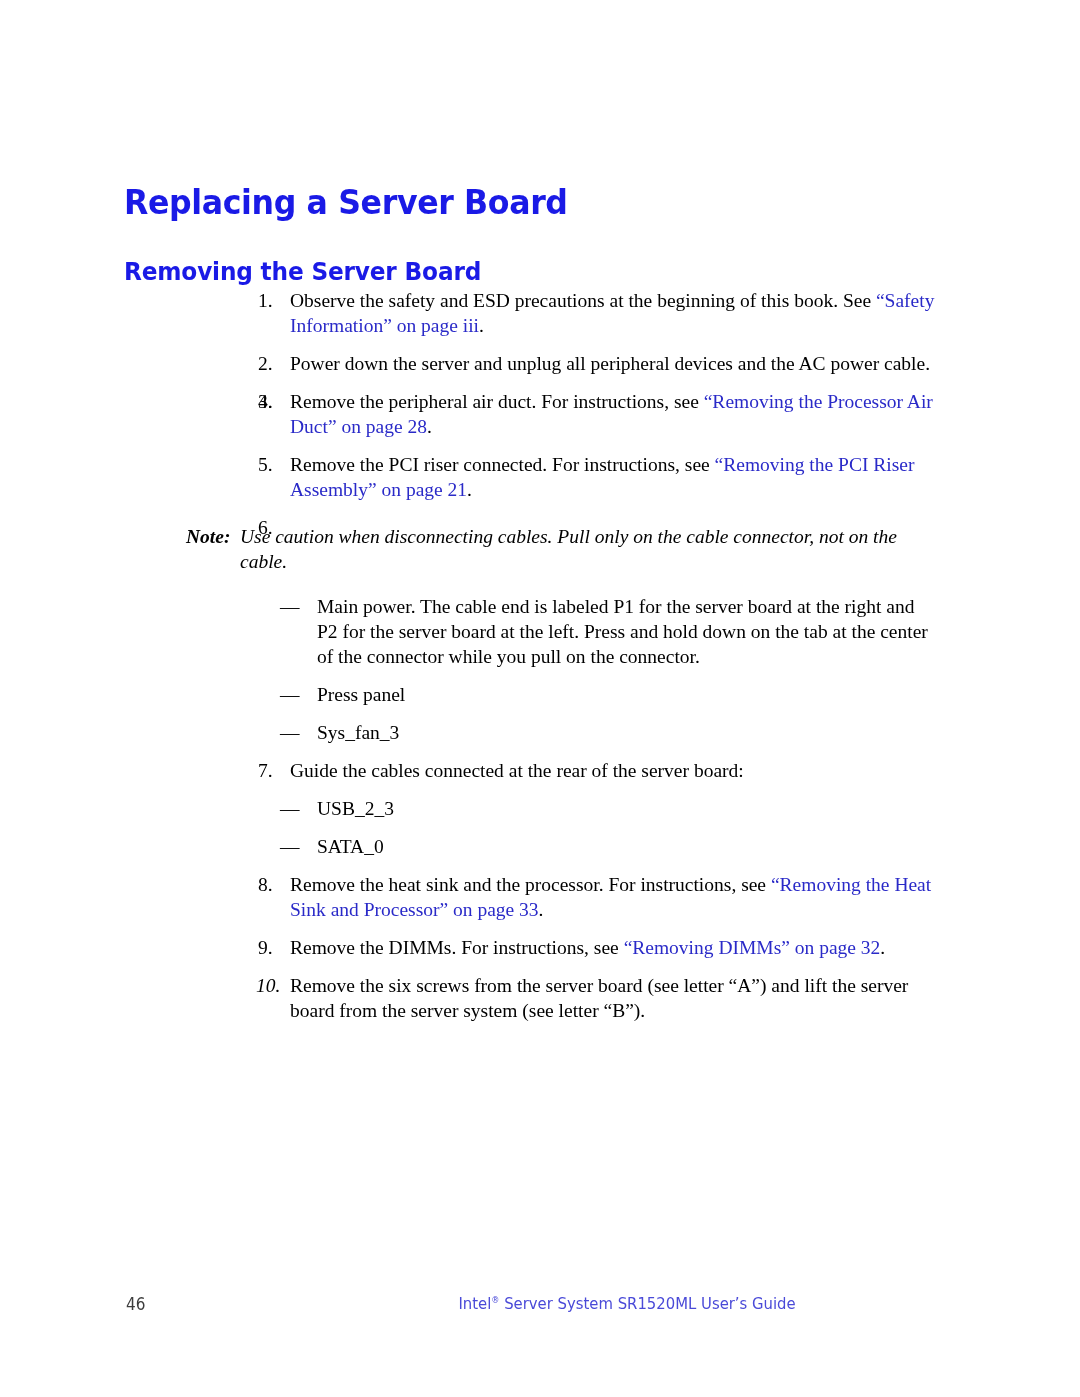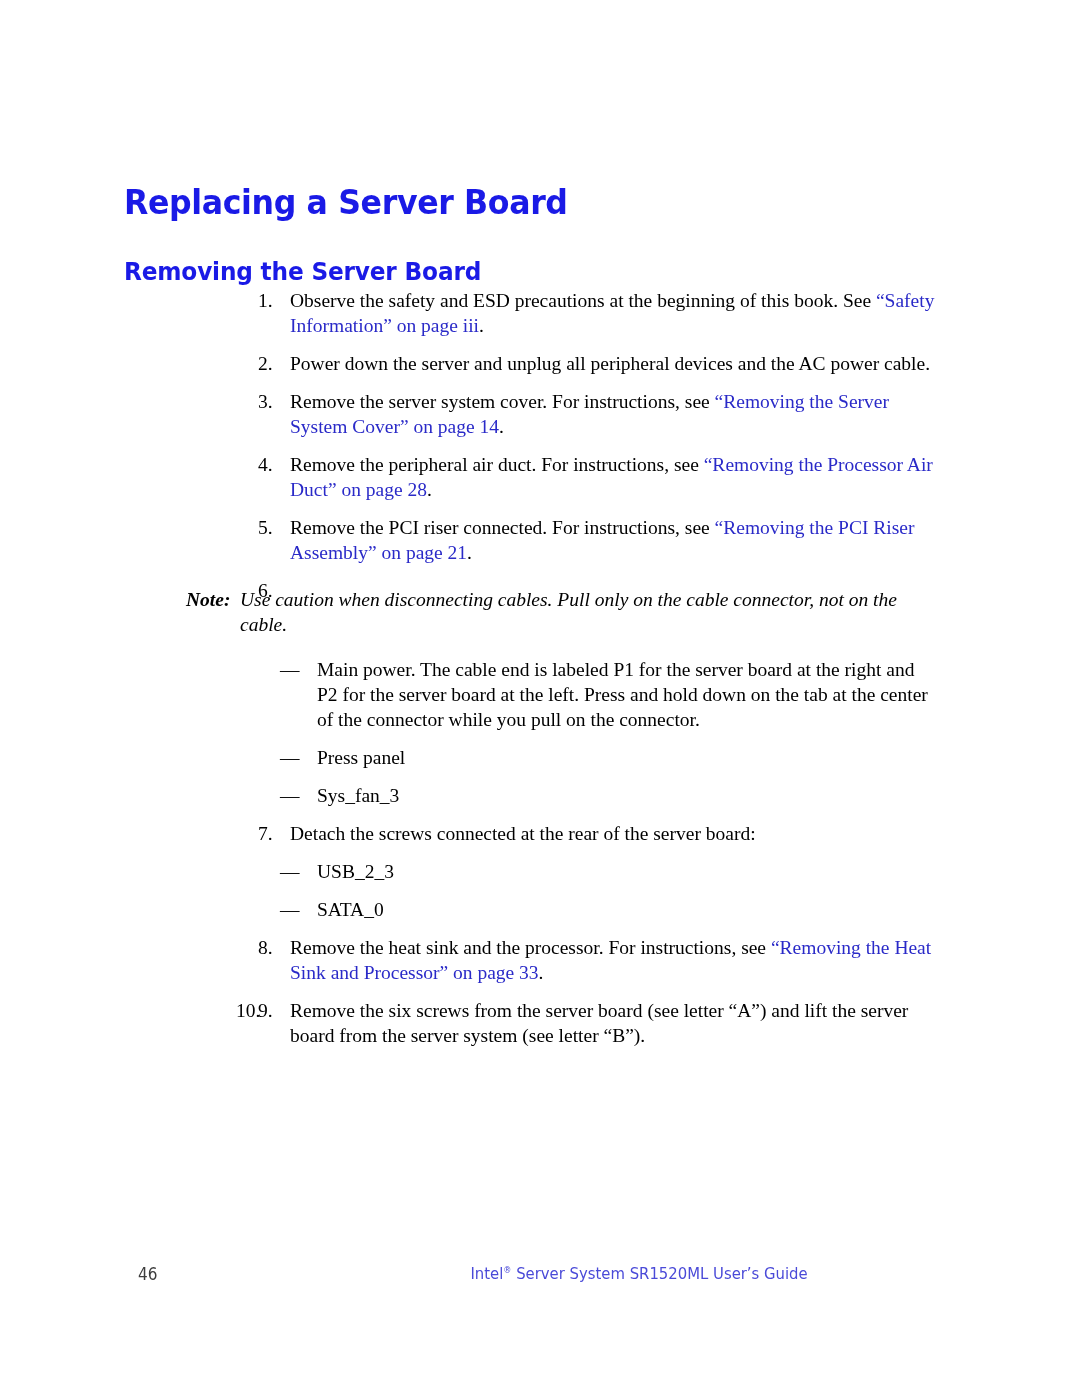--- a/index.html
+++ b/index.html
@@ -68,22 +68,23 @@
   }
   .num-item .marker {
     position: absolute;
     left: 258px;
     top: 0;
     width: 28px;
     text-align: left;
     font-size: 19.5px;
   }
   .num-item.wide-marker .marker {
-    left: 236px;
+    left: 256px;
     width: 34px;
+    font-style: italic;
   }
 
   .dash-item {
     position: relative;
     margin: 0 0 13px 0;
     padding-left: 317px;
     padding-right: 145px;
     font-size: 19.5px;
     line-height: 25px;
   }
@@ -115,24 +116,23 @@
 
   
   .link {
     color: #2a2ac8;
   }
 
   
   .footer {
     position: absolute;
     left: 0;
-    top: 1264px;
+    top: 1294px;
     width: 938px;
     height: 30px;
-    margin-left: 12px;
   }
   .footer-page {
     position: absolute;
     left: 126px;
     top: 0;
     font-family: "DejaVu Sans", "Liberation Sans", sans-serif;
     font-size: 17px;
     color: #3d3d3d;
     transform: scaleX(0.9);
     transform-origin: left center;
@@ -159,50 +159,50 @@
 <div class="page">
 
   <h1 class="h1">Replacing a Server Board</h1>
   <h2 class="h2">Removing the Server Board</h2>
 
   <div class="content">
 
     <div id="steps-head">
         <div class="num-item"><span class="marker">1.</span><span><span>Observe the safety and ESD precautions at the beginning of this book. See </span><span class="link">“Safety Information” on page iii</span><span>.</span></span></div>
         <div class="num-item"><span class="marker">2.</span><span><span>Power down the server and unplug all peripheral devices and the AC power cable.</span></span></div>
-        <div class="num-item"><span class="marker">3.</span><span><span>Remove the server system cover. For instructions, see </span><span class="link">“Removing the Server System Cover” on page 14</span><span>.</span></span></div>
+        <div class="num-item"><span class="marker">3.</span></div>
         <div class="num-item"><span class="marker">4.</span><span><span>Remove the peripheral air duct. For instructions, see </span><span class="link">“Removing the Processor Air Duct” on page 28</span><span>.</span></span></div>
         <div class="num-item"><span class="marker">5.</span><span><span>Remove the PCI riser connected. For instructions, see </span><span class="link">“Removing the PCI Riser Assembly” on page 21</span><span>.</span></span></div>
         <div class="num-item"><span class="marker">6.</span></div>
       </div>
 
     <div class="note">
       <span class="note-label">Note:</span>
       <span>Use caution when disconnecting cables. Pull only on the cable connector, not on the cable.</span>
     </div>
 
     <div id="front-cables">
         <div class="dash-item"><span class="marker">—</span><span>Main power. The cable end is labeled P1 for the server board at the right and P2 for the server board at the left. Press and hold down on the tab at the center of the connector while you pull on the connector.</span></div>
         <div class="dash-item"><span class="marker">—</span><span>Press panel</span></div>
         <div class="dash-item"><span class="marker">—</span><span>Sys_fan_3</span></div>
       </div>
 
     <div class="num-item">
       <span class="marker">7.</span>
-      <span>Detach the screws connected at the rear of the server board:</span>
+      <span>Guide the cables connected at the rear of the server board:</span>
     </div>
 
     <div id="rear-cables">
         <div class="dash-item"><span class="marker">—</span><span>USB_2_3</span></div>
         <div class="dash-item"><span class="marker">—</span><span>SATA_0</span></div>
       </div>
 
     <div id="steps-tail">
         <div class="num-item"><span class="marker">8.</span><span><span>Remove the heat sink and the processor. For instructions, see </span><span class="link">“Removing the Heat Sink and Processor” on page 33</span><span>.</span></span></div>
-        <div class="num-item"><span class="marker">9.</span></div>
+        <div class="num-item"><span class="marker">9.</span><span><span>Remove the DIMMs. For instructions, see </span><span class="link">“Removing DIMMs” on page 32</span><span>.</span></span></div>
         <div class="num-item wide-marker"><span class="marker">10.</span><span><span>Remove the six screws from the server board (see letter “A”) and lift the server board from the server system (see letter “B”).</span></span></div>
       </div>
 
   </div>
 
   <div class="footer">
     <span class="footer-page">46</span>
     <span class="footer-title"><span>Intel</span><sup>®</sup><span> Server System SR1520ML User’s Guide</span></span>
   </div>
 

